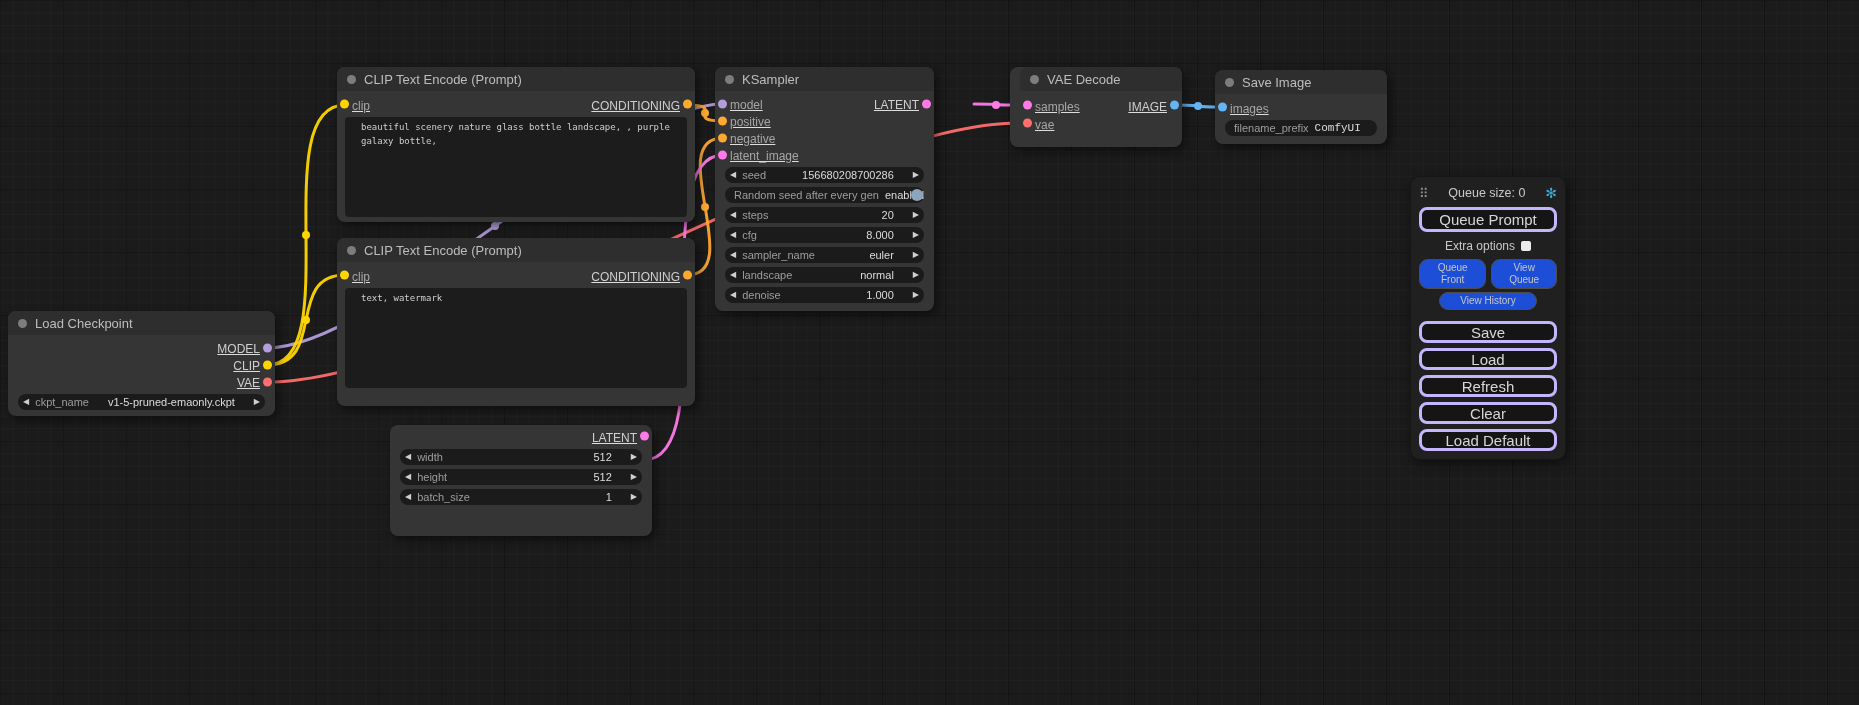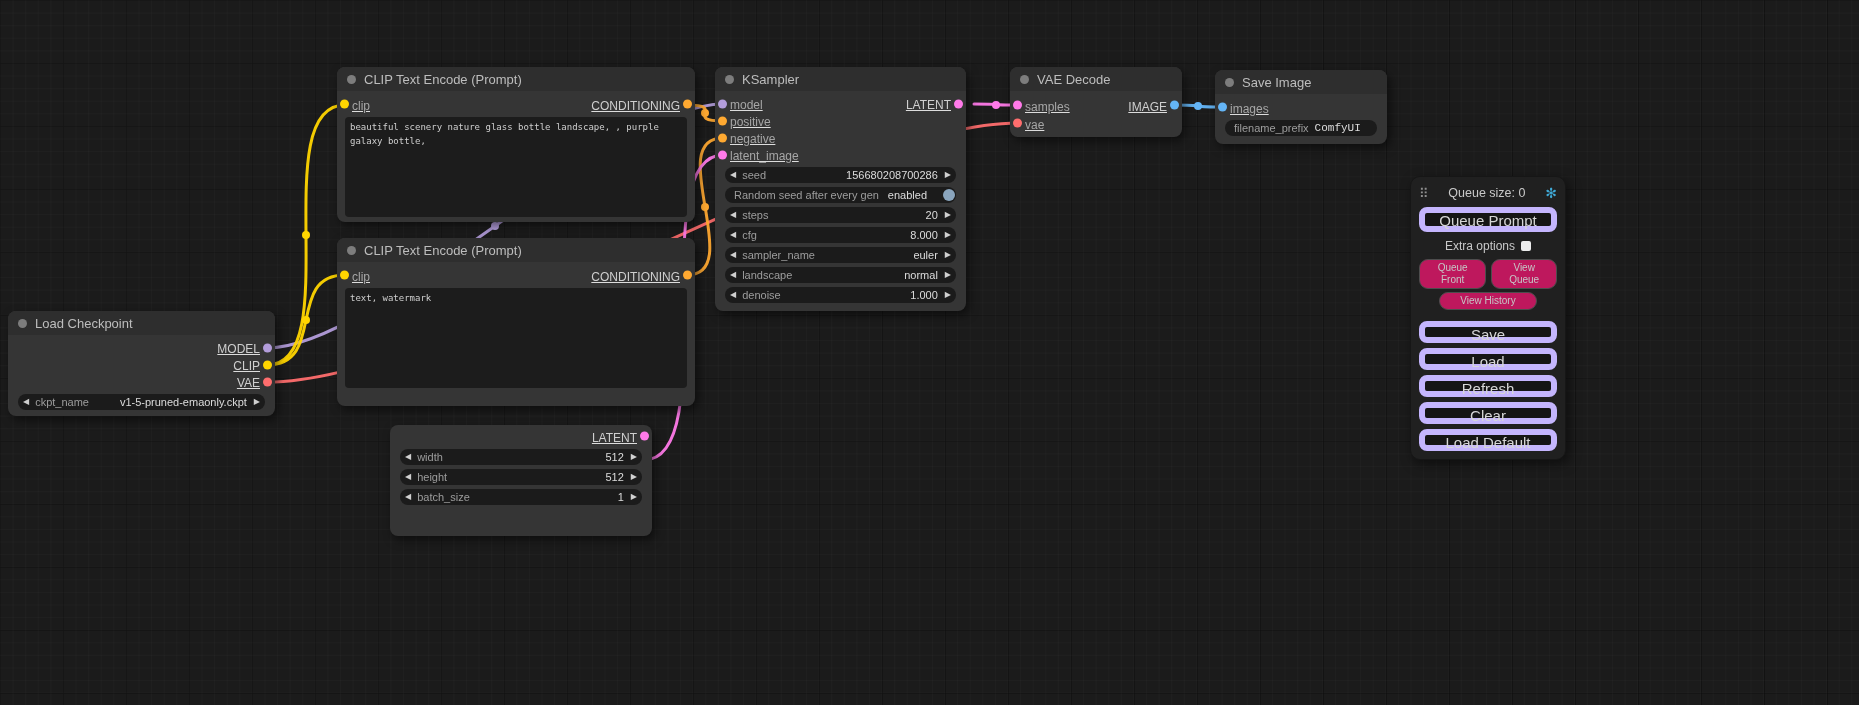--- a/index.html
+++ b/index.html
@@ -43,52 +43,52 @@
   .slot-dot.in  { left:3px; }
   .slot-dot.out { right:3px; }
 
   .widget {
     position:relative; height:16px; background:#1b1b1b; border-radius:8px;
     margin:4px 10px 0 10px; display:flex; align-items:center;
     padding:0 5px; font-size:11px;
   }
   .arrow { color:#cfcfcf; font-size:8px; line-height:1; flex:0 0 auto; }
   .wname { color:#9d9d9d; margin:0 6px; white-space:nowrap; }
-  .wvalue { margin-left:auto; margin-right:7px; color:#dcdcdc; white-space:nowrap; }
+  .wvalue { margin-left:auto; margin-right:19px; color:#dcdcdc; white-space:nowrap; }
   .toggle-knob { position:absolute; right:1px; top:2px; width:12px; height:12px; border-radius:50%; }
 
   .node-text {
-    background:#1c1c1c; border-radius:4px; margin:4px 8px 0 8px; padding:4px 5px;
+    background:#1c1c1c; border-radius:4px; margin:4px 8px 0 8px; padding:4px 16px;
     font-family:"DejaVu Sans Mono", monospace; font-size:9px; line-height:1.5;
     color:#cfcfcf; white-space:pre-wrap; overflow:hidden;
   }
 
   .menu {
     position:absolute; z-index:3; left:1410px; top:176px; width:156px;
     background:#202020; border:1px solid #161616; border-radius:10px;
     box-shadow: 3px 4px 12px rgba(0,0,0,.5);
     padding:5px 8px 8px 8px; display:flex; flex-direction:column; align-items:center;
   }
   .menu-top { display:flex; align-items:center; width:100%; height:22px; }
   .drag { color:#8f8f8f; font-size:13px; cursor:move; }
   .qsize { flex:1; text-align:center; color:#c9c9c9; font-size:12.5px; }
   .gear { font-size:14px; cursor:pointer; }
   button { font-family:"Liberation Sans", sans-serif; cursor:pointer; }
   .btn.big {
     width:100%; height:22px; margin-top:5px;
-    background:#151515; color:#d6d6d6; border:6px solid #c4b5fd; border-radius:8px;
+    background:#151515; color:#d6d6d6; border:3px solid #c4b5fd; border-radius:8px;
     font-size:15px; line-height:1;
   }
   .btn.big.primary { height:25px; margin-top:3px; }
   .extra-row { display:flex; align-items:center; justify-content:center; gap:6px; width:100%; height:20px; margin-top:4px;
                color:#c9c9c9; font-size:12px; }
   .checkbox { width:10px; height:10px; background:#ececec; border-radius:2px; display:inline-block; }
   .small-row { display:flex; justify-content:center; gap:5px; width:100%; margin-top:3px; }
   .btn.small {
-    background:#be185d; color:#c6c6c6; border:1px solid #4d4d4d; border-radius:9px;
+    background:#1d4ed8; color:#c6c6c6; border:1px solid #4d4d4d; border-radius:9px;
     font-size:10px; padding:2px 8px; line-height:1.2;
   }
   .stack-gap { height:6px; }
 </style>
 </head>
 <body>
 
 <div id="canvas">
 
   <svg id="wires" width="1859" height="705">
@@ -184,21 +184,21 @@
       <span class="arrow">▶</span>
     </div>
     <div class="widget">
       <span class="arrow">◀</span>
       <span class="wname">batch_size</span>
       <span class="wvalue">1</span>
       <span class="arrow">▶</span>
     </div>
   </div>
 
-  <div class="node" style="left:715px; top:67px; width:251px; height:244px;">
+  <div class="node" style="left:715px; top:67px; width:219px; height:244px;">
     <div class="node-header">
       <span class="collapse-dot"></span>
       <span class="node-title">KSampler</span>
     </div>
     <div class="slot-row h17" style="margin-top:4px;">
       <span class="slot-dot in" style="background-color: rgb(179, 157, 219);"></span>
       <span class="in-label">model</span>
       <span class="out-label">LATENT</span>
       <span class="slot-dot out" style="background-color: rgb(255, 122, 233);"></span>
     </div>
@@ -250,21 +250,21 @@
       <span class="arrow">▶</span>
     </div>
     <div class="widget">
       <span class="arrow">◀</span>
       <span class="wname">denoise</span>
       <span class="wvalue">1.000</span>
       <span class="arrow">▶</span>
     </div>
   </div>
 
-  <div class="node" style="left:1010px; top:67px; width:172px; height:70px;">
+  <div class="node" style="left:1010px; top:67px; width:172px; height:80px;padding-left:10px;">
     <div class="node-header">
       <span class="collapse-dot"></span>
       <span class="node-title">VAE Decode</span>
     </div>
     <div class="slot-row h18" style="margin-top:5px;">
       <span class="slot-dot in" style="background-color: rgb(255, 122, 233);"></span>
       <span class="in-label">samples</span>
       <span class="out-label">IMAGE</span>
       <span class="slot-dot out" style="background-color: rgb(100, 181, 246);"></span>
     </div>

